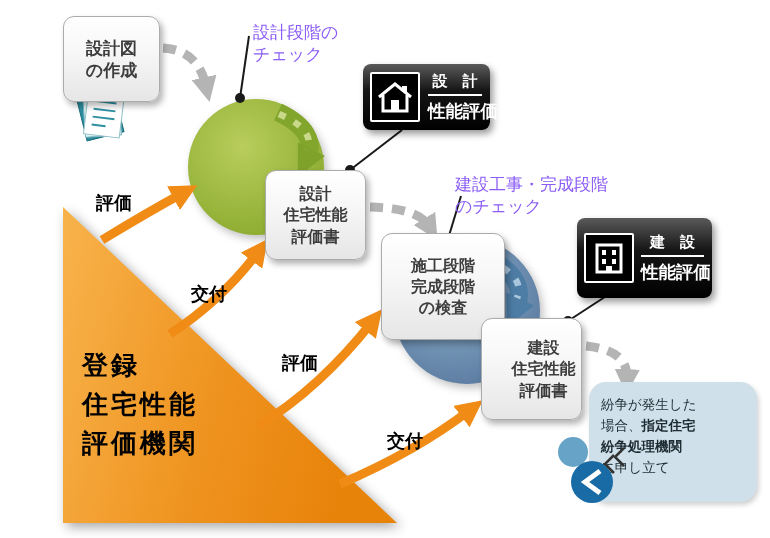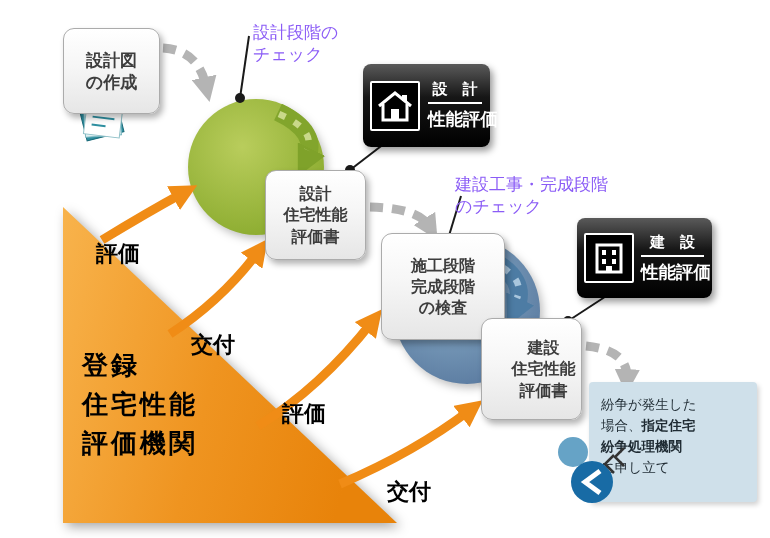--- a/index.html
+++ b/index.html
@@ -11,58 +11,58 @@
   svg.top{position:absolute;left:0;top:0;z-index:5;pointer-events:none;}
 
   .node{
     position:absolute;z-index:2;display:flex;align-items:center;justify-content:center;
     text-align:center;white-space:pre-line;font-weight:bold;color:#3d3d3d;line-height:1.32;
     background:linear-gradient(180deg,#ffffff 0%,#f6f6f6 45%,#e6e6e6 100%);
     border:1px solid #ababab;border-radius:11px;
     box-shadow:3px 4px 6px rgba(0,0,0,0.30), inset 0 1px 0 #ffffff;
     box-sizing:border-box;
   }
-  #n-creation{left:63px;top:28px;width:97px;height:86px;font-size:17px;}
+  #n-creation{left:63px;top:16px;width:97px;height:86px;font-size:17px;}
   #n-eval{left:170px;top:93px;width:101px;height:97px;font-size:17px;}
   #n-design-report{left:265px;top:170px;width:101px;height:90px;font-size:16px;}
   #n-inspection{left:381px;top:233px;width:124px;height:107px;font-size:16px;}
   #n-construction-report{left:481px;top:318px;width:101px;height:102px;font-size:16px;padding-left:24px;}
 
   .check-label{position:absolute;z-index:3;font-weight:normal;font-size:17px;color:#8b5cf6;
     white-space:pre-line;line-height:1.3;}
   #check1{left:253px;top:21px;}
   #check2{left:455px;top:173px;}
 
-  .flow-label{position:absolute;z-index:3;font-weight:bold;font-size:22px;color:#000;margin-top:48px;}
+  .flow-label{position:absolute;z-index:3;font-weight:bold;font-size:18px;color:#000;}
   #f1{left:96px;top:191px;}
   #f2{left:191px;top:282px;}
   #f3{left:282px;top:351px;}
   #f4{left:387px;top:429px;}
 
   .org-label{position:absolute;z-index:2;left:82px;top:346px;color:#000000;font-weight:bold;
     font-size:26px;letter-spacing:3px;line-height:1.5;white-space:pre-line;}
 
   .badge{
     position:absolute;z-index:3;display:flex;align-items:center;gap:7px;
     background:linear-gradient(180deg,#5a5a5a 0%,#161616 40%,#000000 100%);
     border-radius:8px;box-shadow:3px 4px 7px rgba(0,0,0,0.40);
     padding:6px 8px 6px 7px;box-sizing:border-box;
   }
-  #badge-design{left:363px;top:64px;width:127px;height:83px;gap:8px;}
+  #badge-design{left:363px;top:64px;width:127px;height:66px;gap:8px;}
   #badge-construction{left:577px;top:218px;width:135px;height:80px;}
   .badge-icon{width:50px;height:50px;background:#000;border:2px solid #fff;border-radius:2px;
     display:flex;align-items:center;justify-content:center;flex:0 0 auto;box-sizing:border-box;}
   .badge-col{flex:1;display:flex;flex-direction:column;min-width:0;}
   .badge-type{color:#fff;font-weight:bold;font-size:15px;text-align:center;
     border-bottom:2px solid #fff;padding-bottom:3px;margin-bottom:3px;white-space:nowrap;}
   .badge-label{color:#fff;font-weight:bold;font-size:17.5px;text-align:center;white-space:nowrap;}
 
   #dispute{
     position:absolute;z-index:2;left:589px;top:382px;width:168px;height:120px;
-    background:#cfe0ea;border-radius:4px;padding:12px 14px 10px 12px;box-sizing:border-box;
+    background:#cfe0ea;border-radius:17px;padding:12px 14px 10px 12px;box-sizing:border-box;
     font-size:13.5px;line-height:1.55;color:#1f2b33;white-space:pre-line;
     box-shadow:2px 3px 5px rgba(0,0,0,0.18);
   }
 </style>
 </head>
 <body>
 
 <div class="stage">
 
   <svg class="base" width="770" height="538" viewBox="0 0 770 538">

